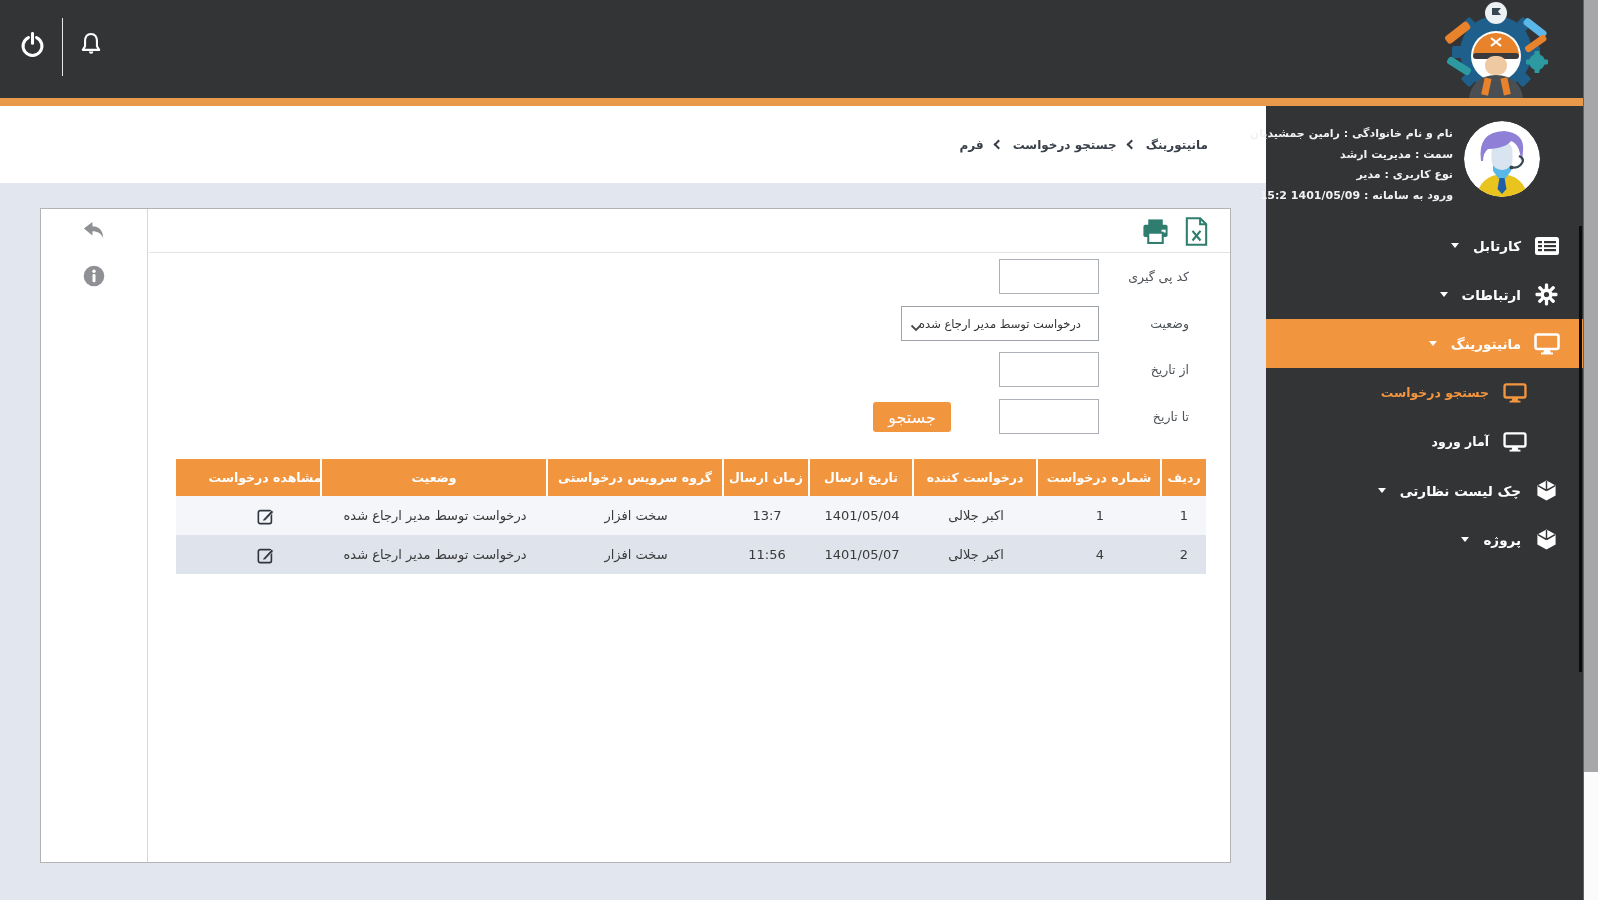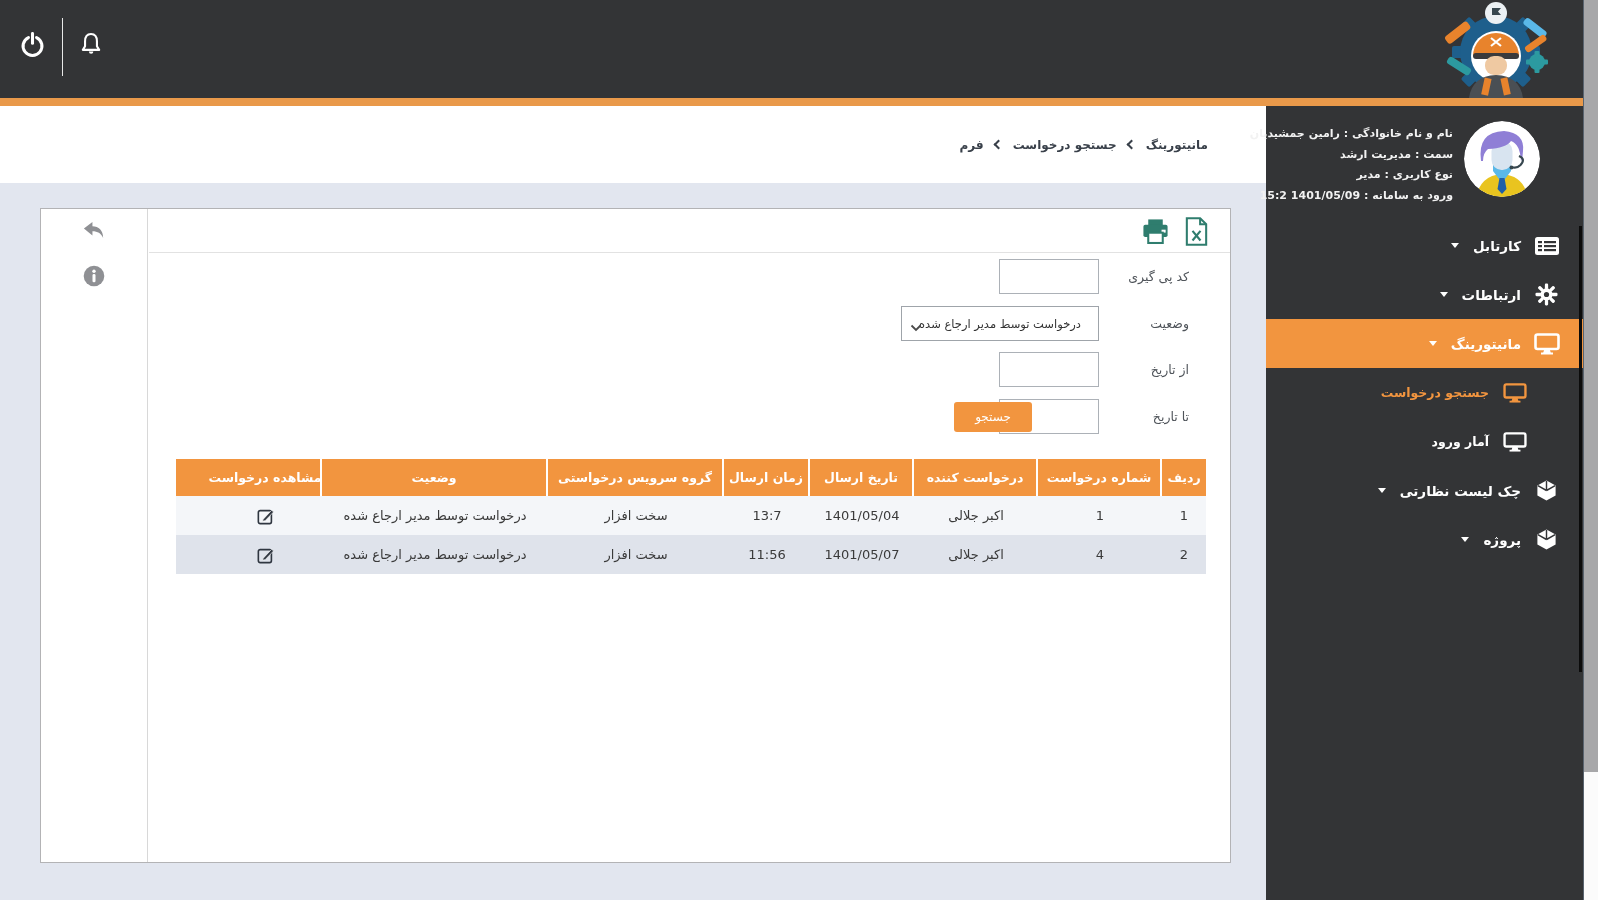--- a/index.html
+++ b/index.html
@@ -39,21 +39,21 @@
   .icon-print { position:absolute; right:60px; top:9px; cursor:pointer; }
   .icon-excel { position:absolute; right:21px; top:8px; cursor:pointer; }
 
   
   .flabel { position:absolute; right:41px; direction:rtl; font-size:12.5px; color:#4F545A; white-space:nowrap; }
   .lab0 { top:60px; } .lab1 { top:107px; } .lab2 { top:153px; } .lab3 { top:200px; }
   .tinput { position:absolute; width:100px; height:35px; border:1px solid #ACB1B7; background:#fff; outline:none; font-family:inherit; padding:0 6px; }
   .in0 { left:850px; top:50px; } .in2 { left:850px; top:143px; } .in3 { left:850px; top:190px; }
   .selectbox { position:absolute; left:752px; top:97px; width:198px; height:35px; border:1px solid #9FA4AA; background:#fff; display:flex; align-items:center; justify-content:center; direction:rtl; font-size:11.5px; color:#333; cursor:pointer; }
   .selectbox .chev { position:absolute; left:8px; top:14px; }
-  .search-btn { position:absolute; left:805px; top:193px; width:78px; height:30px; background:#F2953F; border:none; border-radius:3px; color:#fff; font-size:12px; font-family:inherit; cursor:pointer; }
+  .search-btn { position:absolute; left:724px; top:193px; width:78px; height:30px; background:#F2953F; border:none; border-radius:3px; color:#fff; font-size:16px; font-family:inherit; cursor:pointer; }
 
   
   .rtable { position:absolute; left:27px; top:250px; width:1030px; direction:rtl; }
   .thead { display:flex; height:37px; background:#F2953F; }
   .th { display:flex; align-items:center; justify-content:center; color:#fff; font-size:12.5px; font-weight:700; white-space:nowrap; }
   .th + .th { border-right:2px solid #fff; }
   .trow { display:flex; height:39px; }
   .trow.odd { background:#F4F6F9; }
   .trow.even { background:#DFE3EB; }
   .td { display:flex; align-items:center; justify-content:center; font-size:13px; color:#3A3A3A; white-space:nowrap; }

